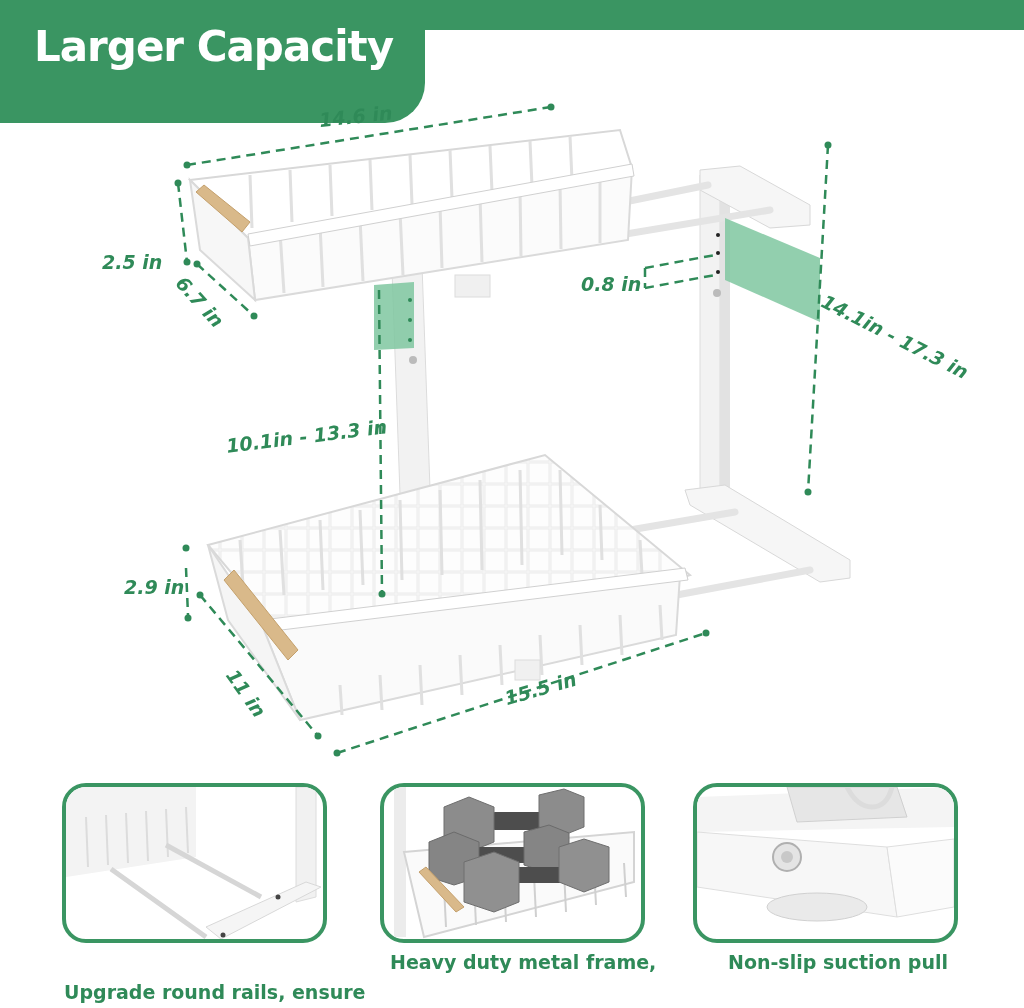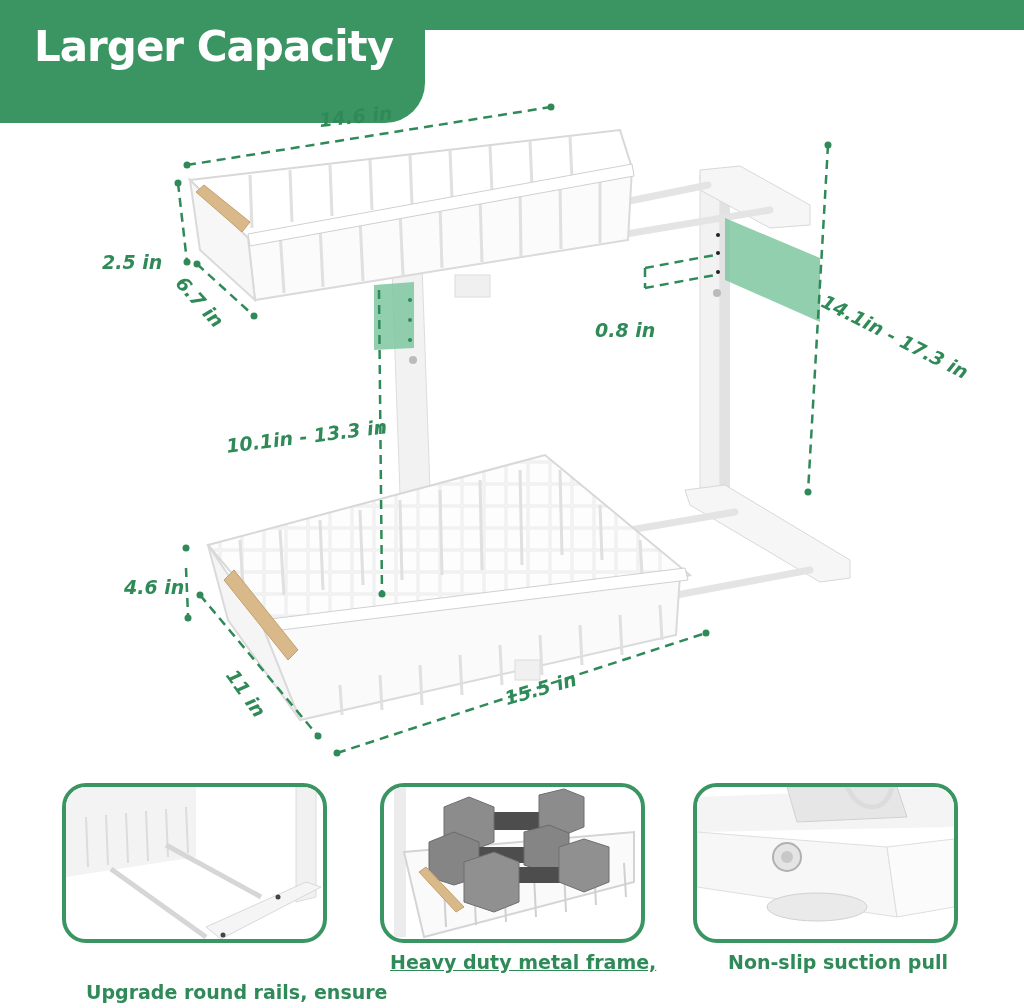--- a/index.html
+++ b/index.html
@@ -163,24 +163,24 @@
       <circle cx="200" cy="595" r="3.5"></circle>
         <circle cx="318" cy="736" r="3.5"></circle>
       <circle cx="337" cy="753" r="3.5"></circle>
         <circle cx="706" cy="633" r="3.5"></circle>
     </g>
   </svg>
 
   <div class="dim-label" style="left:318px; top:9px; transform:rotate(-6deg);">14.6 in</div>
   <div class="dim-label" style="left:102px; top:115px;margin-top:36px;">2.5 in</div>
   <div class="dim-label" style="left:188px; top:172px; transform:rotate(48deg);">6.7 in</div>
-  <div class="dim-label" style="left:595px; top:173px;margin-top:46px;">0.8 in</div>
+  <div class="dim-label" style="left:581px; top:173px;">0.8 in</div>
   <div class="dim-label" style="left:828px; top:190px; transform:rotate(27deg);">14.1in - 17.3 in</div>
   <div class="dim-label" style="left:225px; top:335px; transform:rotate(-7deg);">10.1in - 13.3 in</div>
-  <div class="dim-label" style="left:124px; top:476px;">4.6 in</div>
+  <div class="dim-label" style="left:124px; top:476px;">2.9 in</div>
   <div class="dim-label" style="left:240px; top:565px; transform:rotate(55deg);">11 in</div>
   <div class="dim-label" style="left:502px; top:588px; transform:rotate(-16deg);">15.5 in</div>
 </div>
 
 <div class="feature-card" style="left:62px; width:265px;">
   <svg width="257" height="152">
     <polygon points="0,0 130,0 130,70 0,90" fill="#f3f3f3"></polygon>
     <g stroke="#dcdcdc" stroke-width="2">
       <line x1="20" y1="30" x2="22" y2="80"></line>
         <line x1="40" y1="28" x2="42" y2="78"></line>
@@ -190,21 +190,21 @@
         <line x1="120" y1="20" x2="122" y2="66"></line>
     </g>
     <line x1="45" y1="82" x2="140" y2="150" stroke="#d6d6d6" stroke-width="5"></line>
     <line x1="100" y1="58" x2="195" y2="110" stroke="#d6d6d6" stroke-width="5"></line>
     <polygon points="230,0 250,0 250,110 230,115" fill="#f1f1f1" stroke="#dcdcdc"></polygon>
     <polygon points="140,140 240,95 255,100 155,152" fill="#f5f5f5" stroke="#d8d8d8"></polygon>
     <circle cx="212" cy="110" r="2.5" fill="#444"></circle>
     <circle cx="157" cy="148" r="2.5" fill="#444"></circle>
   </svg>
 </div>
-<div class="caption" style="left:64px; top:980px;margin-left:22px;">
+<div class="caption" style="left:64px; top:980px;">
   <div>Upgrade round rails, ensure</div>
 </div>
 
 <div class="feature-card" style="left:380px; width:265px;">
   <svg width="257" height="152">
     <rect x="10" y="0" width="12" height="150" fill="#ececec"></rect>
     <polygon points="20,65 250,45 250,95 40,150" fill="#fafafa" stroke="#d4d4d4" stroke-width="2"></polygon>
     <g stroke="#d0d0d0" stroke-width="2">
       <line x1="60" y1="100" x2="62" y2="140"></line>
         <line x1="90" y1="96" x2="92" y2="138"></line>
@@ -220,21 +220,21 @@
     <polygon points="155,8 180,2 200,10 200,40 180,48 155,40" fill="#8c8c8c" stroke="#6e6e6e"></polygon>
     <rect x="90" y="60" width="60" height="16" rx="6" fill="#4d4d4d"></rect>
     <polygon points="45,55 70,45 95,55 95,90 70,98 45,90" fill="#858585" stroke="#6b6b6b"></polygon>
     <polygon points="140,45 165,38 185,46 185,78 165,86 140,78" fill="#858585" stroke="#6b6b6b"></polygon>
     <rect x="125" y="80" width="60" height="16" rx="6" fill="#4d4d4d"></rect>
     <polygon points="80,75 110,65 135,75 135,115 110,125 80,115" fill="#909090" stroke="#6e6e6e"></polygon>
     <polygon points="175,60 200,52 225,60 225,95 200,105 175,95" fill="#909090" stroke="#6e6e6e"></polygon>
     <polygon points="35,85 42,80 80,120 72,125" fill="#d9b98a" stroke="#c4a06c"></polygon>
   </svg>
 </div>
-<div class="caption" style="left:390px; top:950px;text-decoration:underline;">
+<div class="caption" style="left:390px; top:950px;">
   <div>Heavy duty metal frame,</div>
 </div>
 
 <div class="feature-card" style="left:693px; width:265px;">
   <svg width="257" height="152">
     <polygon points="0,10 257,0 257,40 0,45" fill="#f4f4f4"></polygon>
     <polygon points="90,0 200,0 210,30 100,35" fill="#e6e6e6" stroke="#d0d0d0"></polygon>
     <path d="M150,0 q10,20 25,20 q15,0 20,-20" stroke="#dcdcdc" stroke-width="5" fill="none"></path>
     <polygon points="0,45 190,60 200,130 0,100" fill="#f7f7f7" stroke="#dedede"></polygon>
     <polygon points="190,60 257,52 257,120 200,130" fill="#fbfbfb" stroke="#dedede"></polygon>

